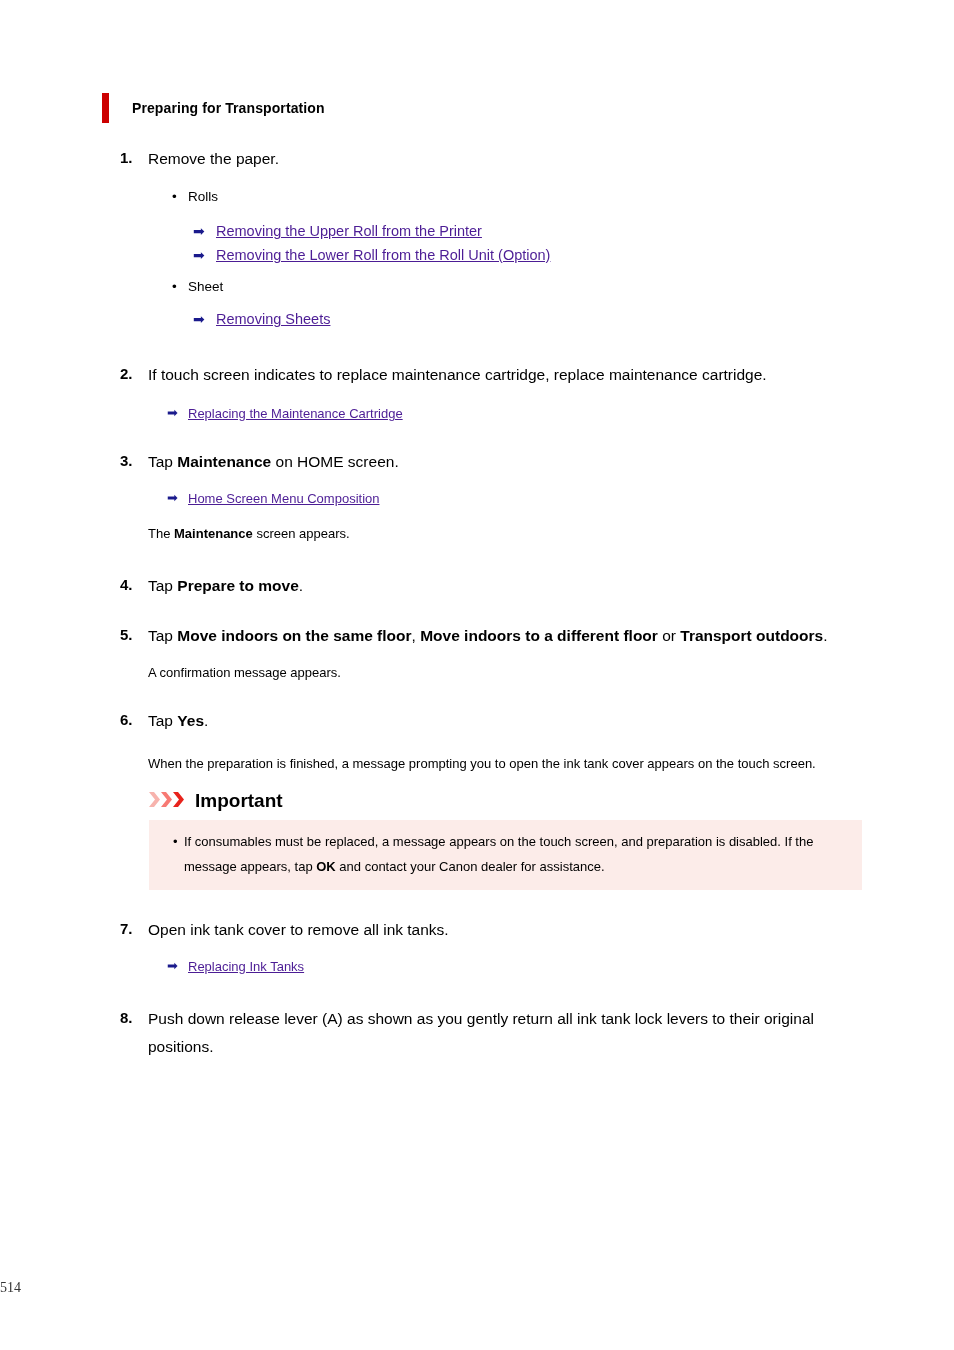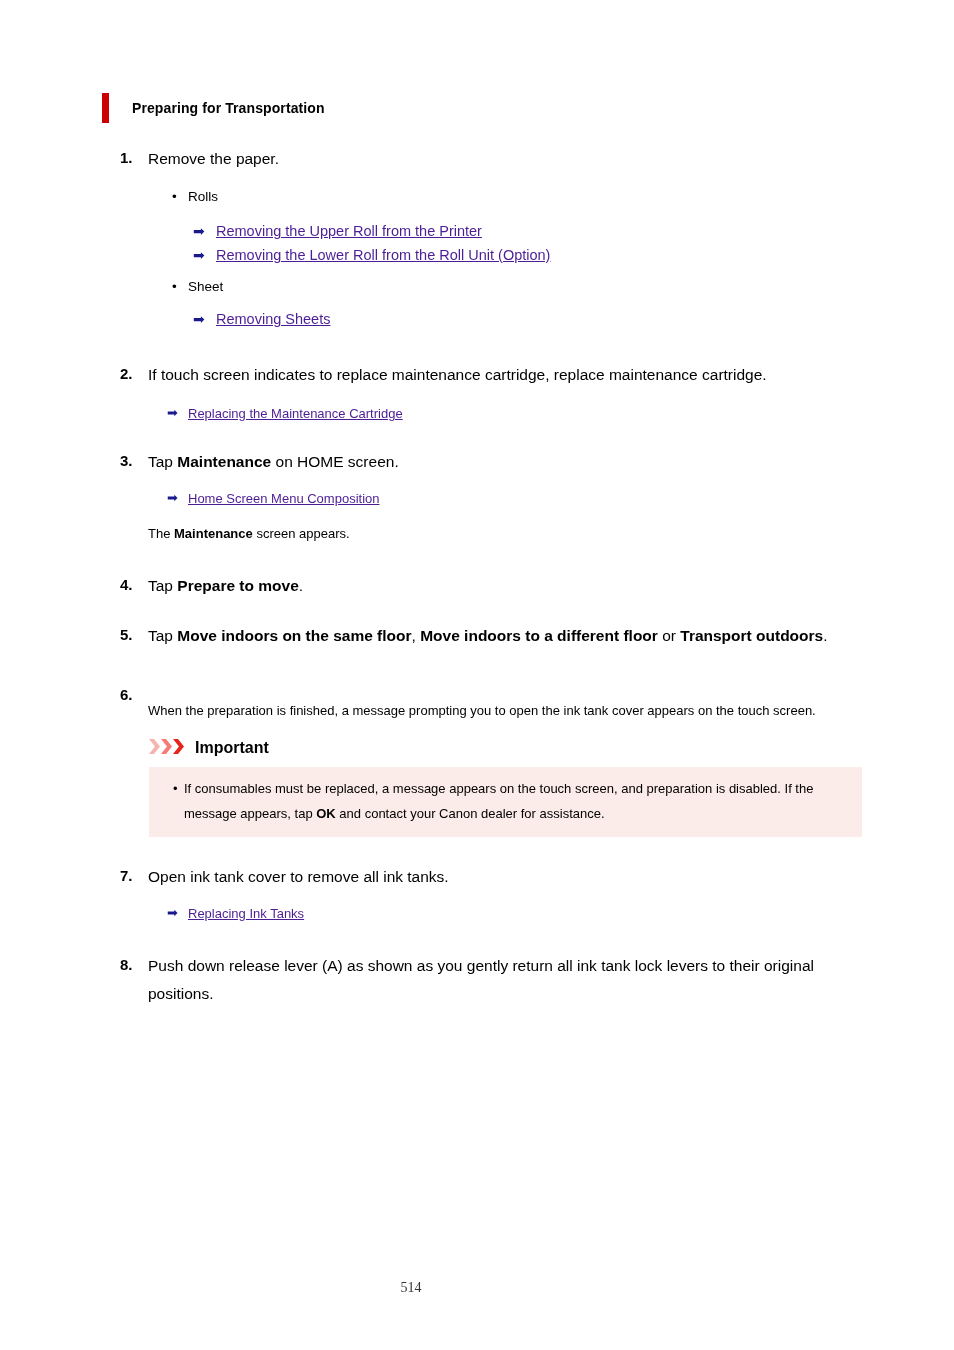--- a/index.html
+++ b/index.html
@@ -150,21 +150,21 @@
     display: flex;
     align-items: center;
     gap: 1px;
   }
   .chev {
     width: 11px;
     height: 15px;
     display: block;
   }
   .important-label {
-    font-size: 16px;
+    font-size: 19px;
     font-weight: bold;
     color: #000000;
   }
   .important-box {
     margin-left: 149px;
     margin-right: 92px;
     background: #fcece9;
     padding: 9px 0 11px 0;
   }
   .important-item {
@@ -190,21 +190,21 @@
   .gap-22 { height: 22px; }
   .gap-26 { height: 26px; }
   .gap-30 { height: 30px; }
 
   
   .page-number {
     position: absolute;
     left: 0;
     top: 1280px;
     width: 822px;
-    text-align: center;
+    text-align: left;
     font-family: "Liberation Serif", serif;
     font-size: 14px;
     color: #333333;
   }
 </style>
 </head>
 <body>
 
 <div class="page">
 
@@ -279,25 +279,27 @@
       <div class="step-text"><span>Tap </span><b>Prepare to move</b><span>.</span></div>
     </div>
 
     <div class="gap-22"></div>
 
     <div class="step">
       <div class="step-num">5.</div>
       <div class="step-text"><span>Tap </span><b>Move indoors on the same floor</b><span>, </span><b>Move indoors to a different floor</b><span> or </span><b>Transport outdoors</b><span>.</span></div>
     </div>
     <div class="gap-10"></div>
+    <div class="note">A confirmation message appears.</div>
 
     <div class="gap-22"></div>
 
     <div class="step">
       <div class="step-num">6.</div>
+      <div class="step-text"><span>Tap </span><b>Yes</b><span>.</span></div>
     </div>
     <div class="gap-10"></div>
     <div class="gap-6"></div>
     <div class="note">When the preparation is finished, a message prompting you to open the ink tank cover appears on the touch screen.</div>
 
     <div class="gap-12"></div>
 
     <div class="important-head">
       <span class="chevrons">
         <svg class="chev" viewBox="0 0 11 15">

